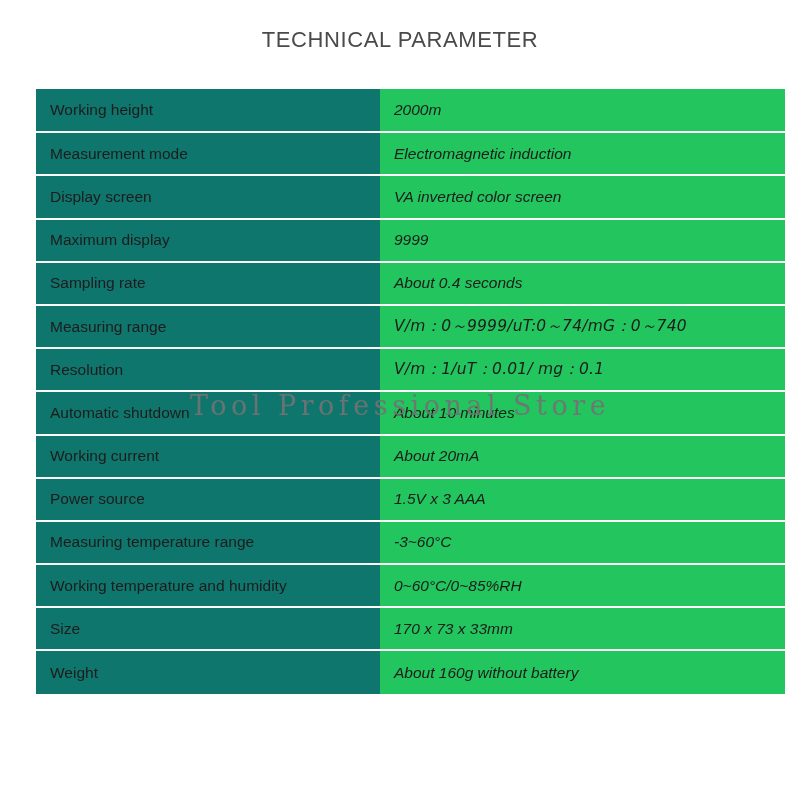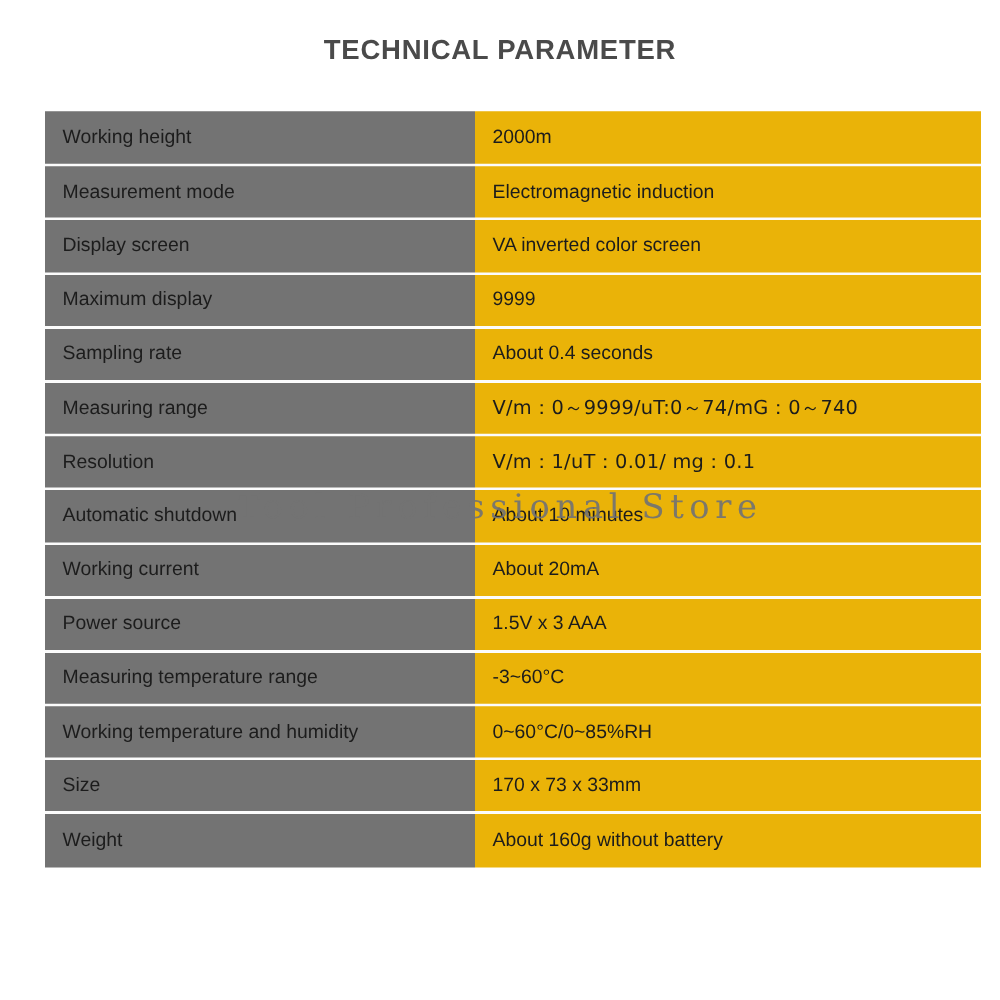--- a/index.html
+++ b/index.html
@@ -17,21 +17,21 @@
 
   #page-title {
     position: absolute;
     top: 27px;
     left: 0;
     width: 800px;
     text-align: center;
     font-size: 22px;
     letter-spacing: 0.6px;
     color: #4a4a4a;
-    font-weight: 700;
+    font-weight: 400;
     white-space: nowrap;
   }
 
   #spec-table {
     position: absolute;
     left: 36px;
     top: 89px;
     width: 721px;
     border-collapse: collapse;
     table-layout: fixed;
@@ -51,27 +51,28 @@
     overflow: hidden;
     white-space: nowrap;
   }
 
   #spec-table tr:last-child td {
     border-bottom: none;
   }
 
   td.param-label {
     width: 330px;
-    background: #737373;
+    background: #0f766e;
   }
 
   td.param-value {
     width: 391px;
-    background: #eab308;
+    background: #22c55e;
     padding-left: 26px;
+    font-style: italic;
   }
 
   
   td.cjk-punct {
     font-family: "DejaVu Sans", sans-serif;
     font-size: 14.5px;
     letter-spacing: 0.2px;
   }
 
   #watermark {

